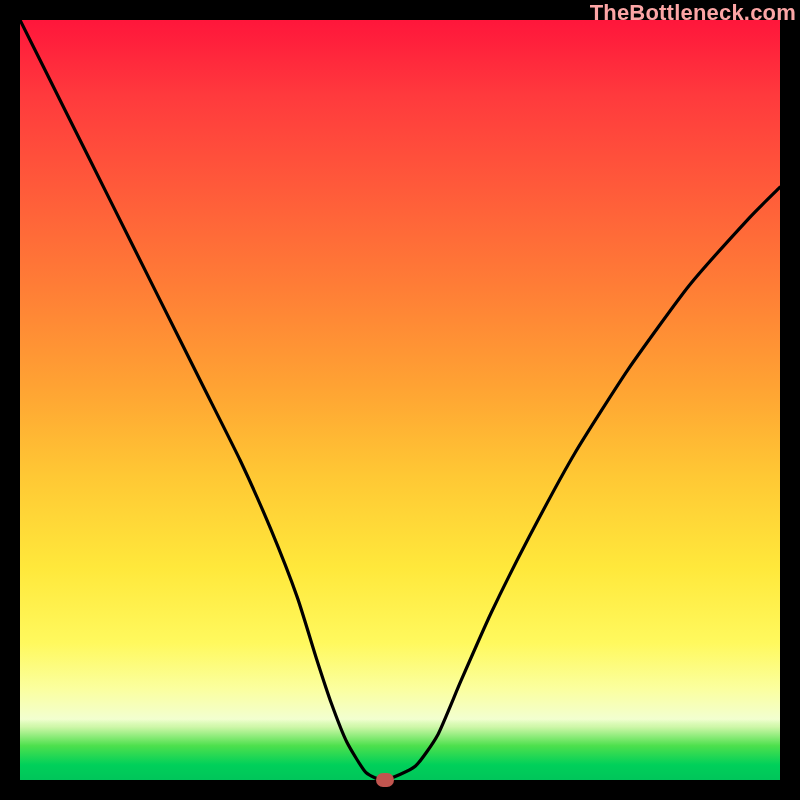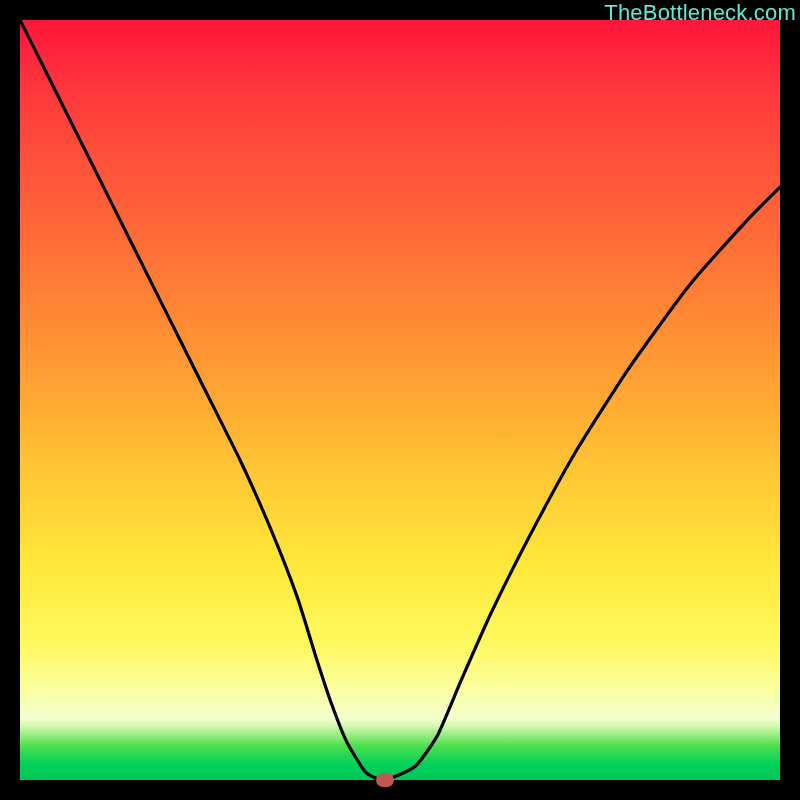--- a/index.html
+++ b/index.html
@@ -49,23 +49,23 @@
         #d9ffba 94%,
         #7cec7c 96%,
         #22d16a 98%,
         #00c258 100%
       );
   }
   .watermark {
     position: absolute;
     top: 0px;
     right: 4px;
-    color: #5eead4;
+    color: #fca5a5;
     font-size: 22px;
-    font-weight: 400;
+    font-weight: 700;
     letter-spacing: 0.2px;
     user-select: none;
   }
   svg.curve {
     position: absolute;
     left: 0;
     top: 0;
     width: 760px;
     height: 760px;
   }

